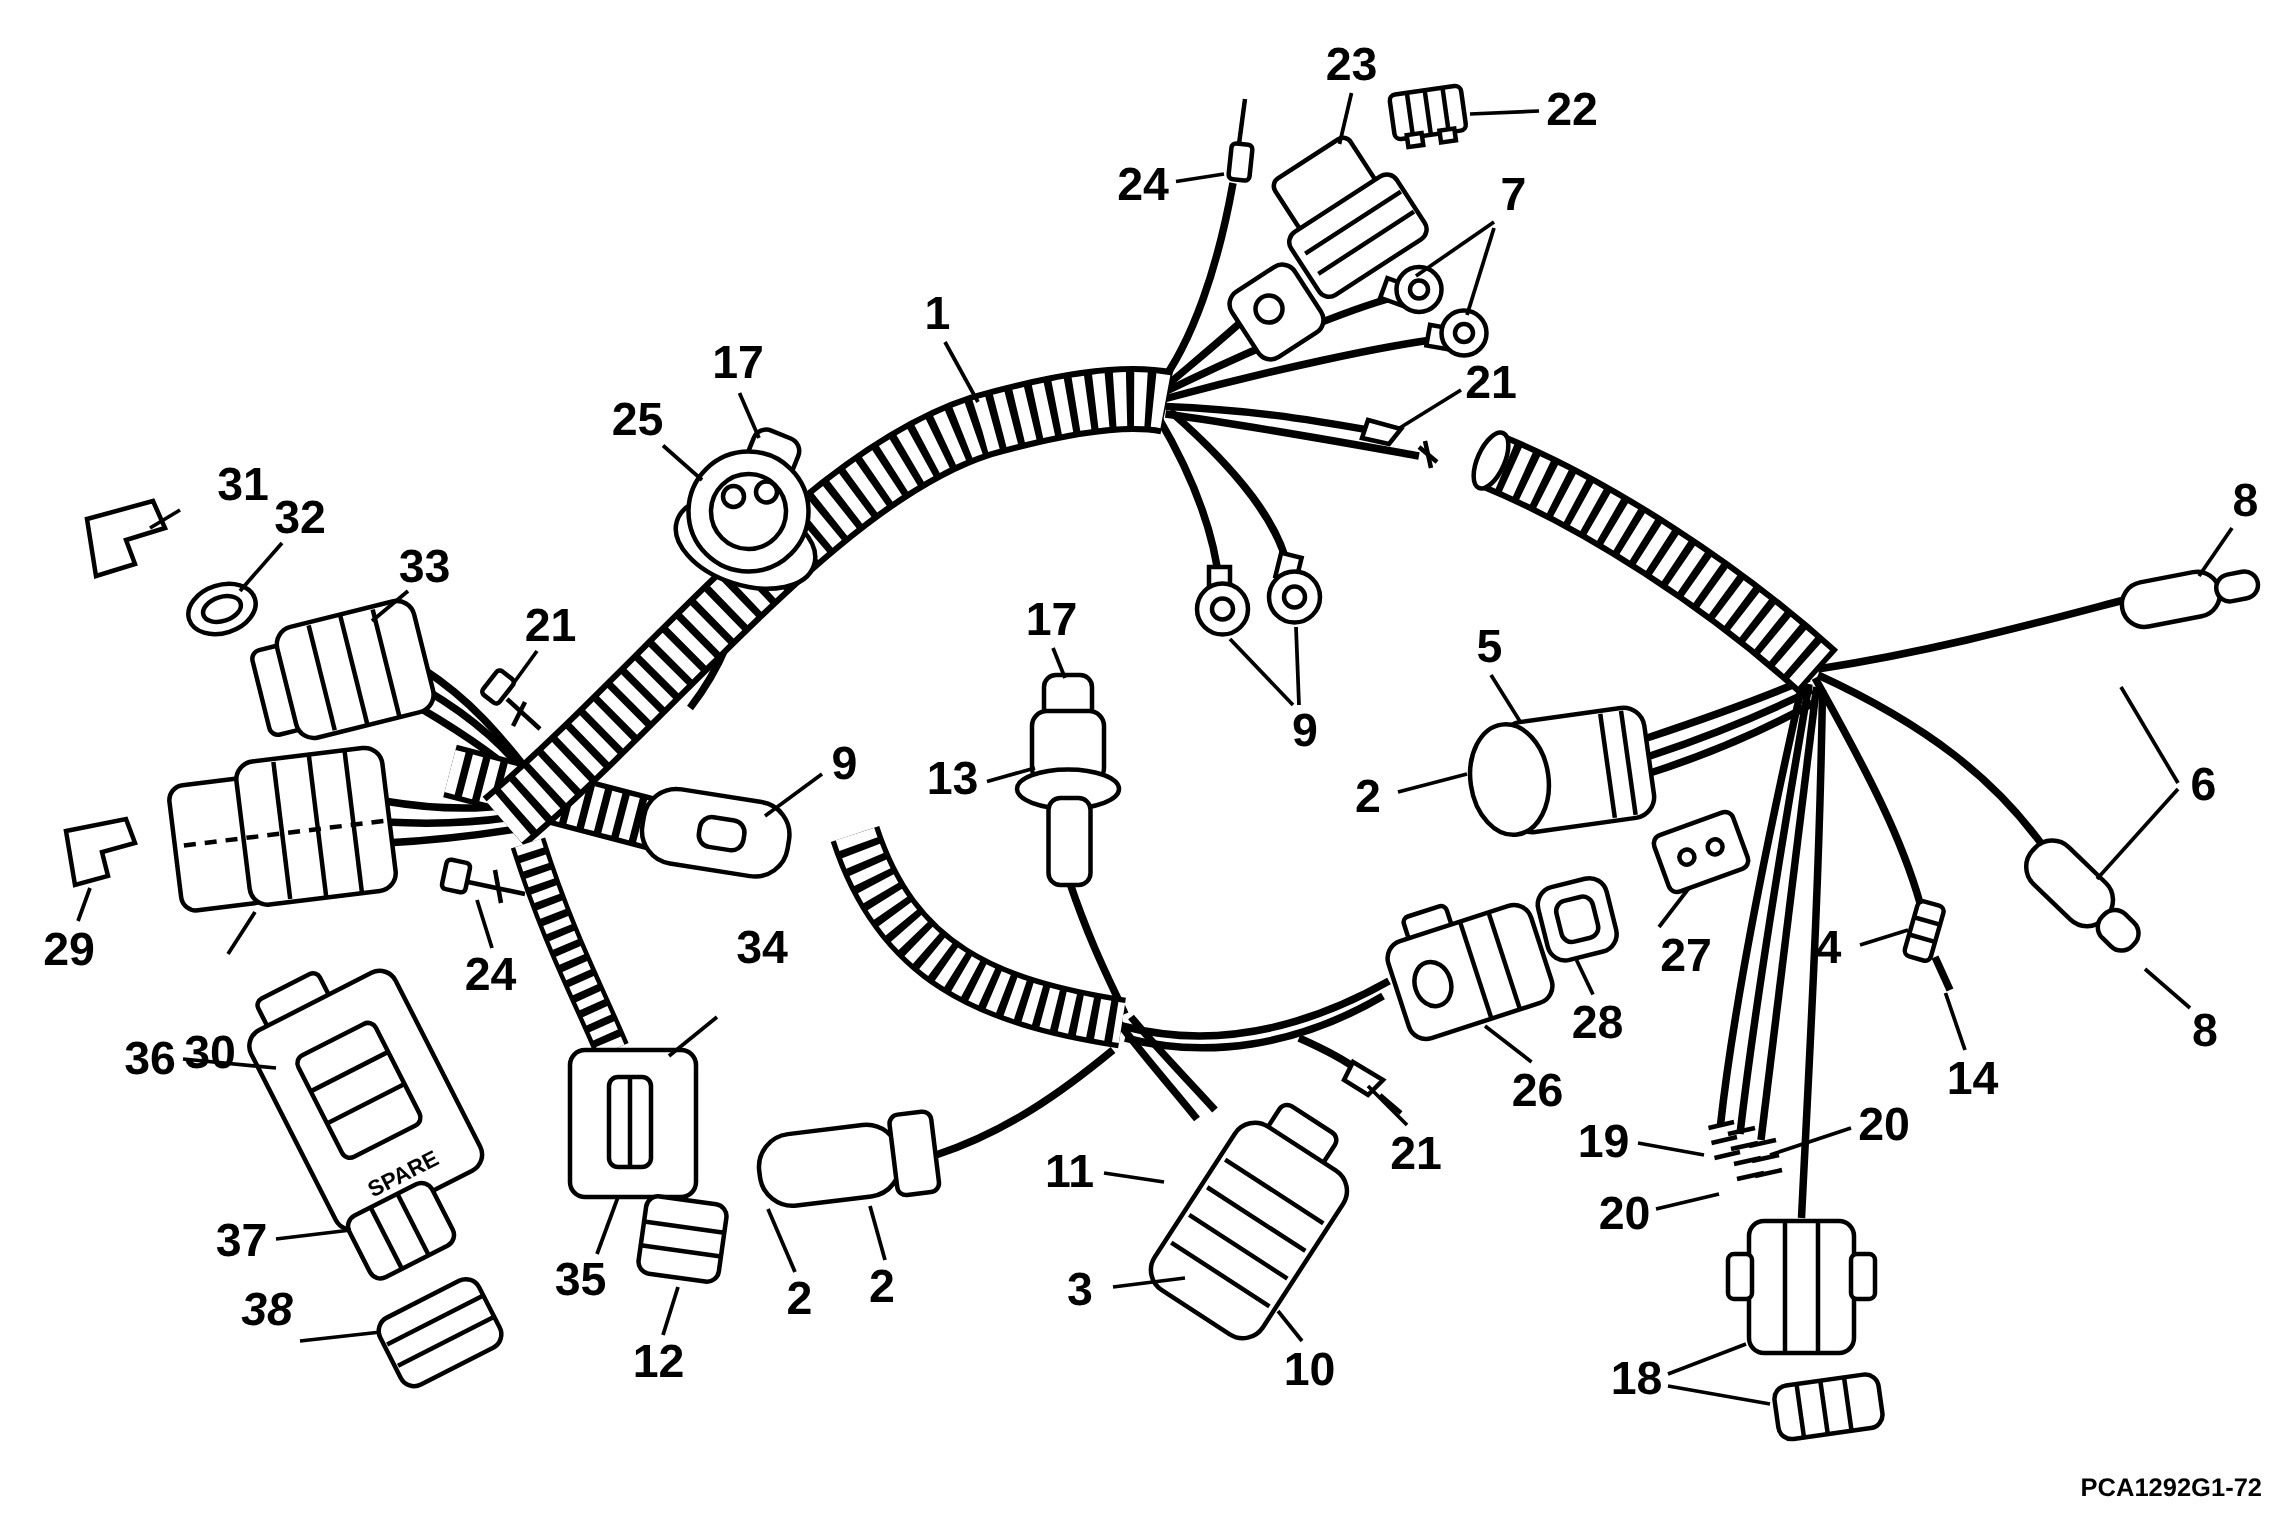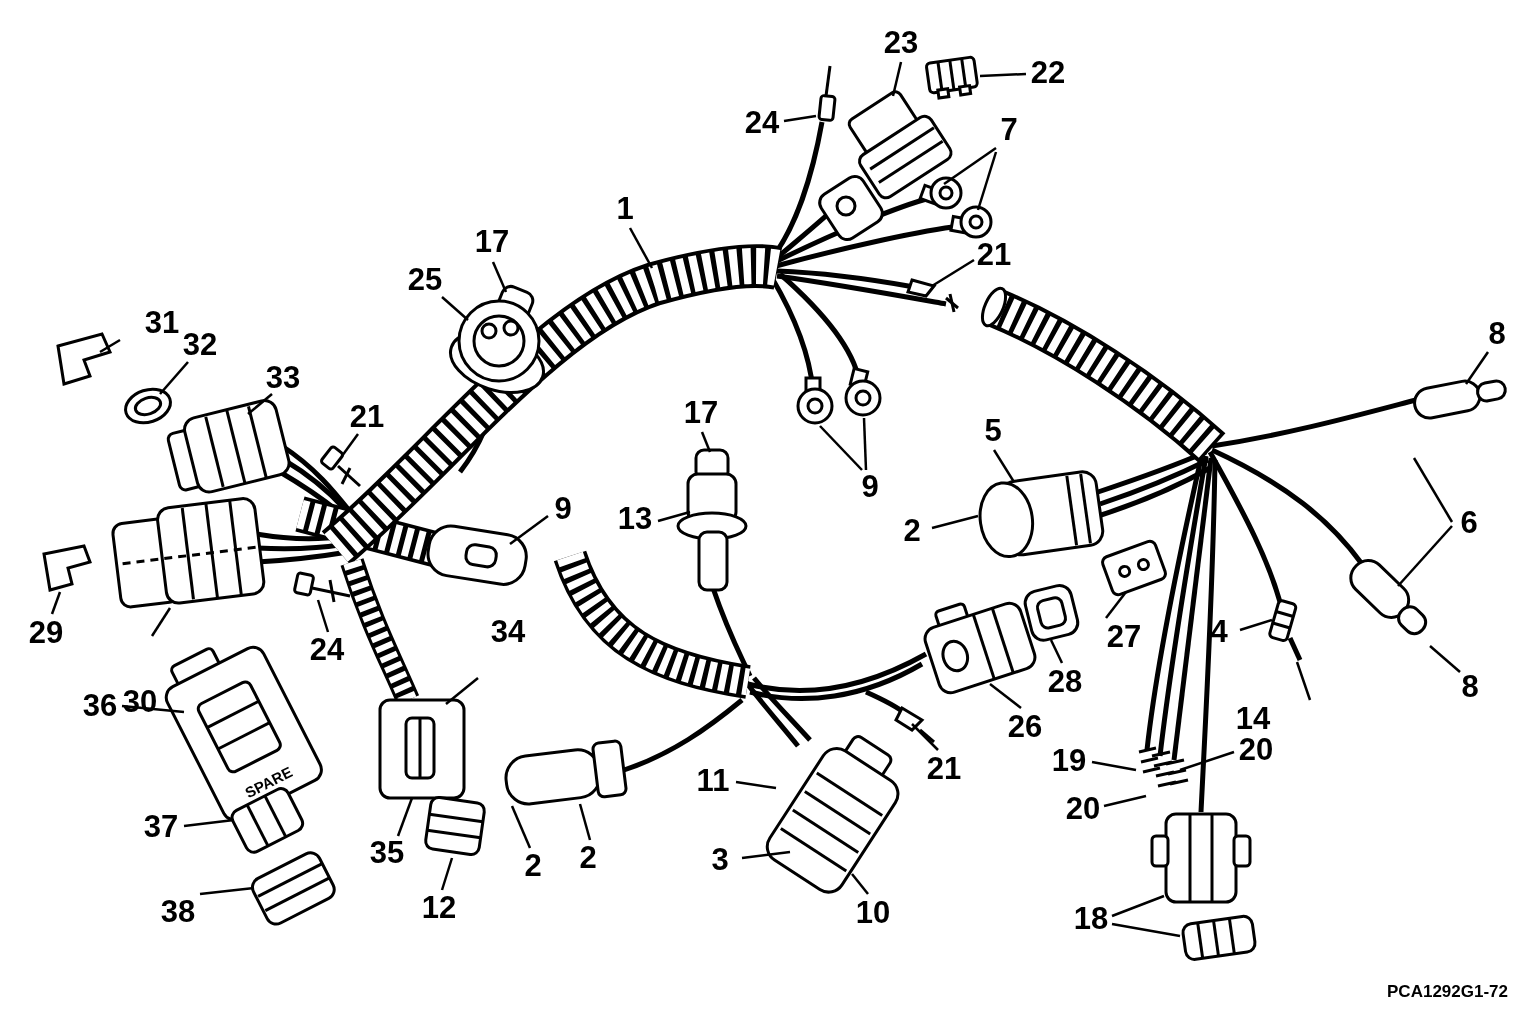--- a/index.html
+++ b/index.html
@@ -418,33 +418,33 @@
       <div class="callout" style="left: 912px; top: 531px;">2</div>
       <div class="callout" style="left: 46px; top: 633px;">29</div>
       <div class="callout" style="left: 1219px; top: 632px;">4</div>
       <div class="callout" style="left: 1104px; top: 637px; margin-left: 20px;">27</div>
       <div class="callout" style="left: 140px; top: 654px; margin-top: 48px;">30</div>
       <div class="callout" style="left: 327px; top: 650px;">24</div>
       <div class="callout" style="left: 494px; top: 632px; margin-left: 14px;">34</div>
       <div class="callout" style="left: 1065px; top: 682px;">28</div>
       <div class="callout" style="left: 1470px; top: 687px;">8</div>
       <div class="callout" style="left: 100px; top: 706px;">36</div>
-      <div class="callout" style="left: 1253px; top: 719px;">14</div>
+      <div class="callout" style="left: 1315px; top: 719px;">14</div>
       <div class="callout" style="left: 1025px; top: 727px;">26</div>
       <div class="callout" style="left: 1069px; top: 761px;">19</div>
       <div class="callout" style="left: 1256px; top: 750px;">20</div>
       <div class="callout" style="left: 944px; top: 769px;">21</div>
       <div class="callout" style="left: 713px; top: 781px;">11</div>
       <div class="callout" style="left: 1083px; top: 809px;">20</div>
       <div class="callout" style="left: 161px; top: 827px;">37</div>
       <div class="callout" style="left: 387px; top: 853px;">35</div>
       <div class="callout" style="left: 533px; top: 866px;">2</div>
       <div class="callout" style="left: 588px; top: 858px;">2</div>
       <div class="callout" style="left: 720px; top: 860px;">3</div>
-      <div class="callout" style="left: 178px; top: 912px;">38</div>
+      <div class="callout" style="left: 178px; top: 873px; font-style: italic;">38</div>
       <div class="callout" style="left: 439px; top: 908px;">12</div>
       <div class="callout" style="left: 873px; top: 913px;">10</div>
       <div class="callout" style="left: 1091px; top: 919px;">18</div>
     </div>
 
   <div class="footer-code">
     <span>PCA1292G</span><span>1-72</span>
   </div>
 
 </div>

